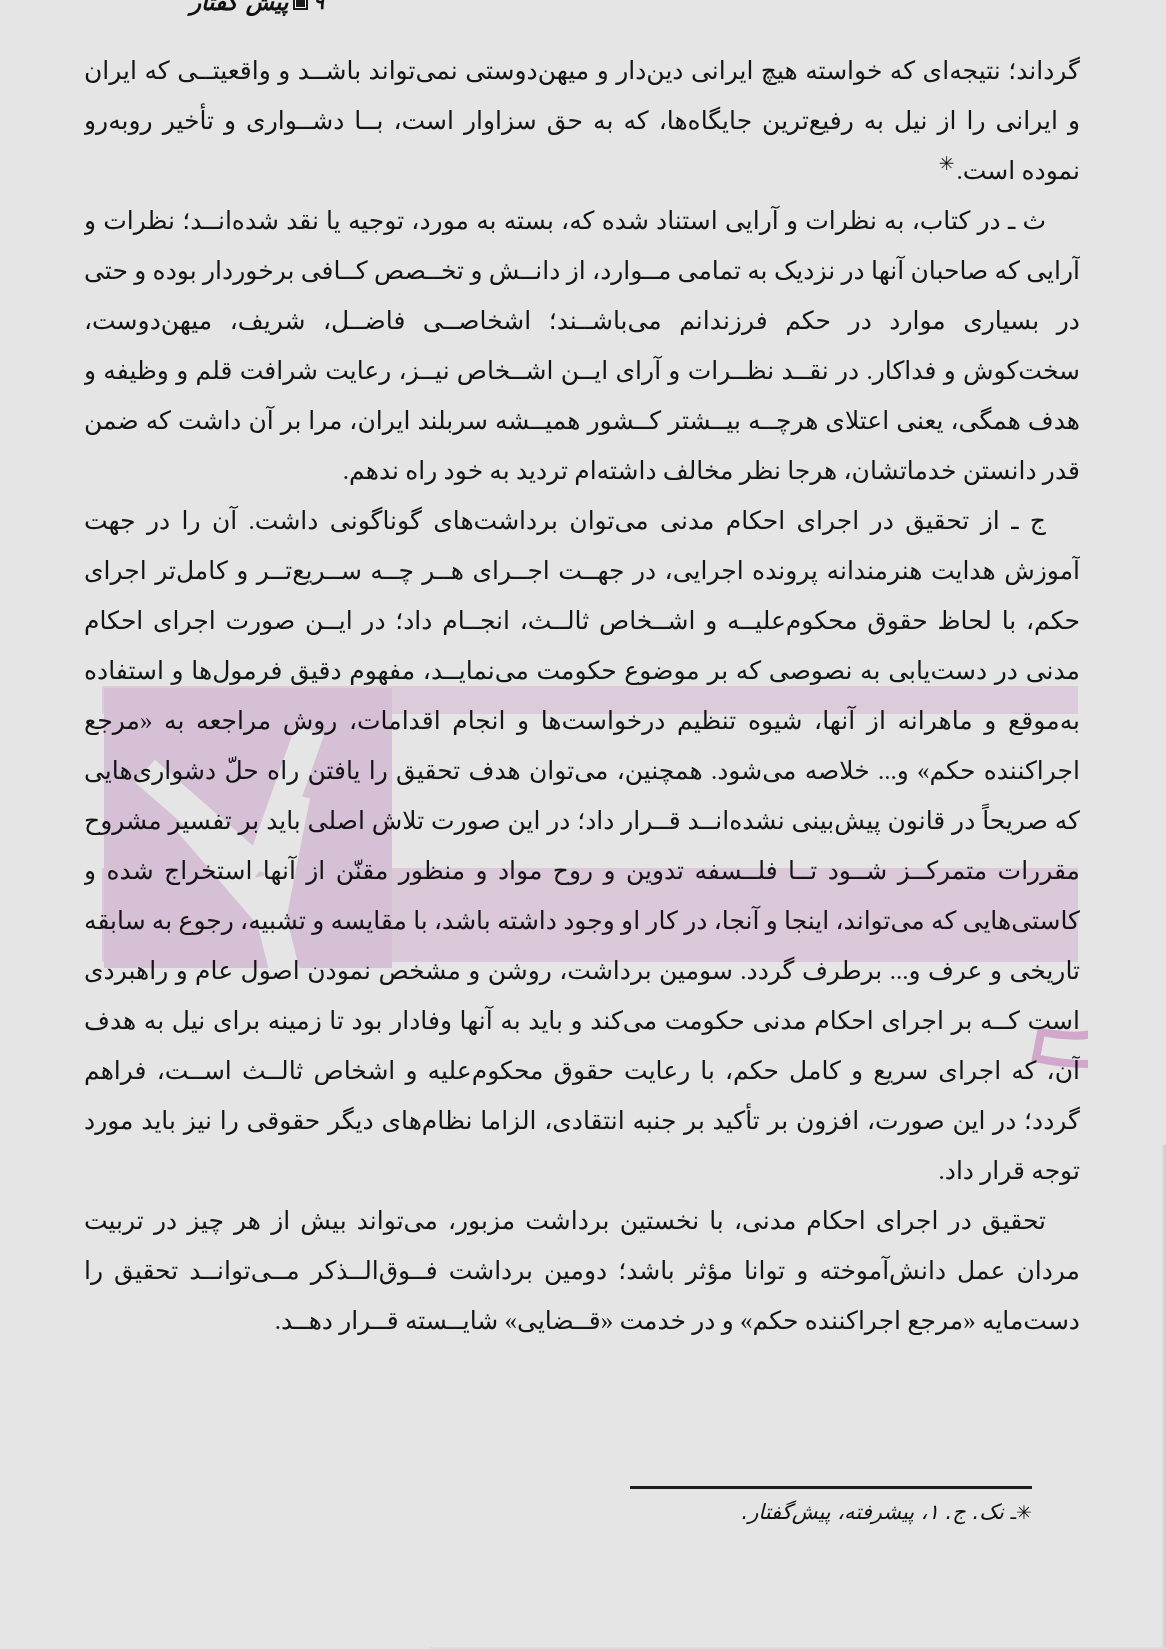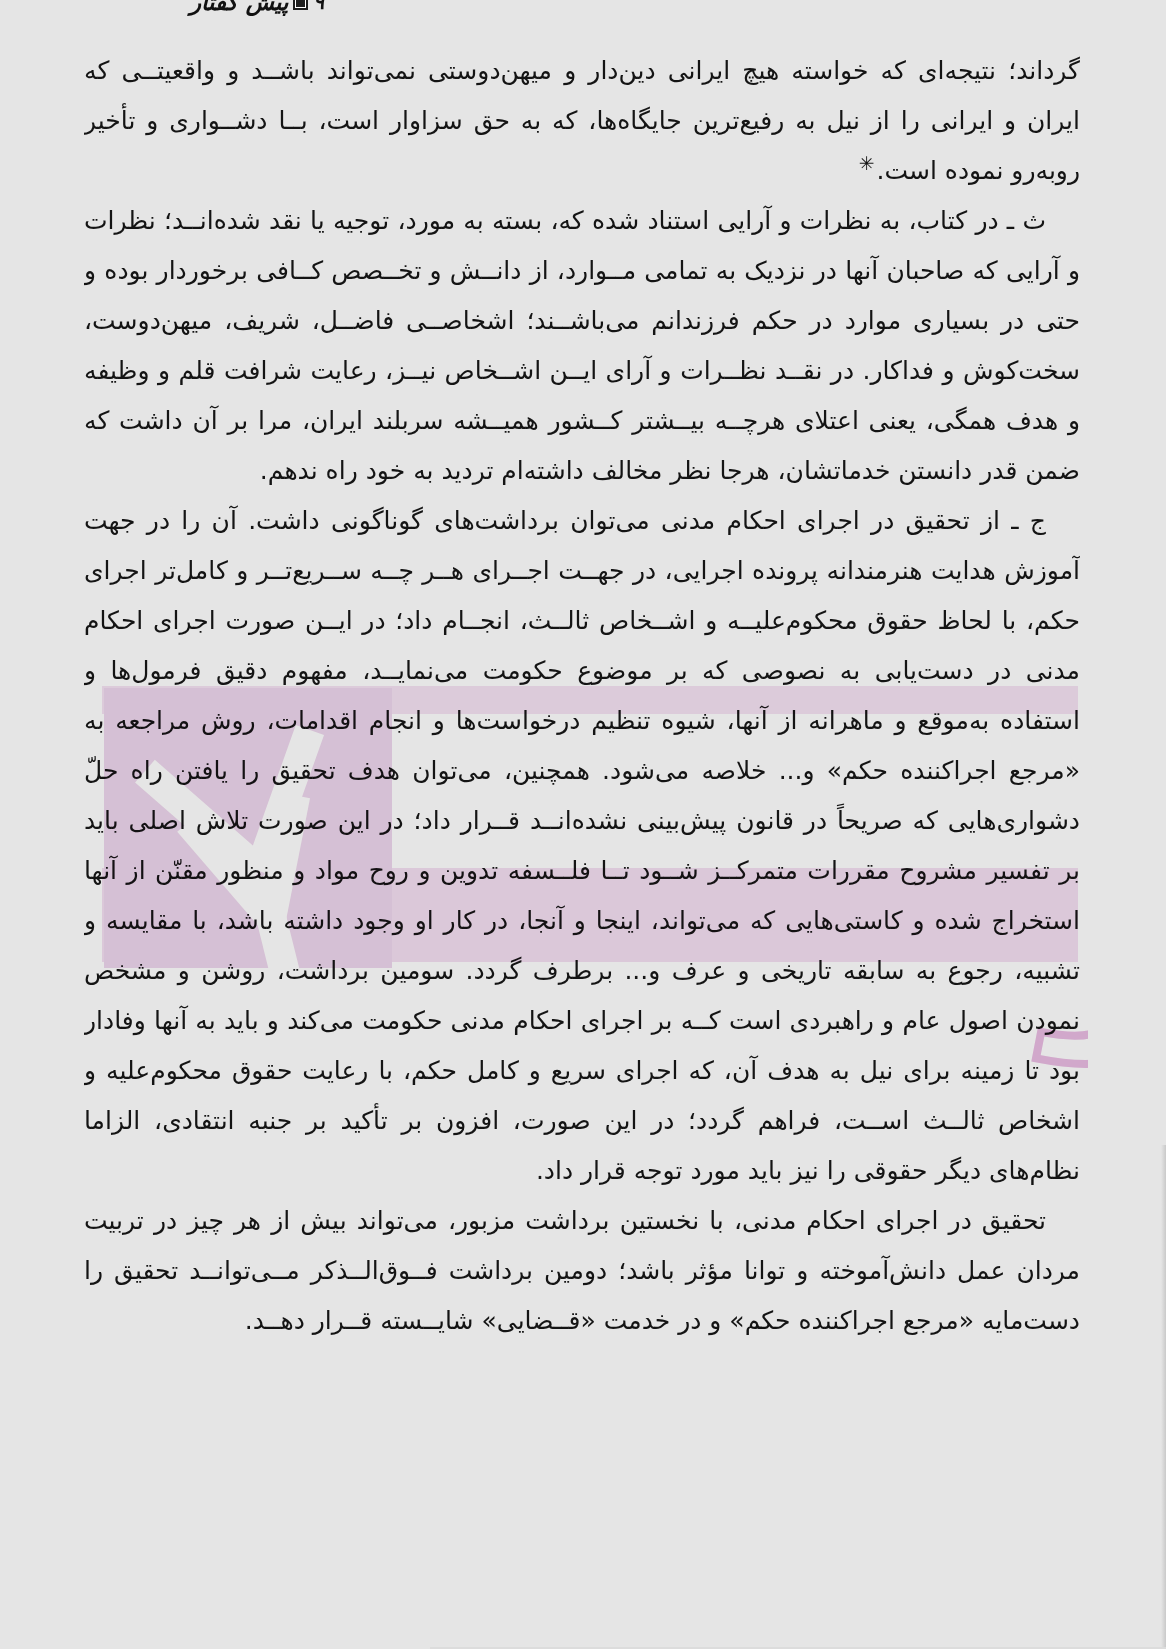--- a/index.html
+++ b/index.html
@@ -29,20 +29,21 @@
   .running-header .pgnum{font-size:20px;}
 
   
   .content{
     position:absolute;top:46px;right:86px;width:996px;height:1430px;
     direction:rtl;
     text-align:justify;
     font-size:25px;line-height:50px;
     overflow:hidden;
     z-index:1;
+    font-family:Liberation Serif, serif;
   }
   .content p{margin:0;padding:0;}
   .content p.indent{text-indent:34px;}
   .fnref{font-size:0.75em;vertical-align:super;line-height:0;padding:0 2px;}
 
   
   .watermark{
     position:absolute;left:88px;top:618px;width:1000px;height:478px;
     mix-blend-mode:multiply;
     pointer-events:none;
@@ -104,17 +105,21 @@
       <path d="M -85 -85 L 2 40"></path>
       <path d="M 85 -85 L 2 40"></path>
       <path d="M -55 -25 L 2 88"></path>
       <path d="M 55 -25 L 2 88"></path>
       <path d="M 2 45 L 2 172"></path>
     </g>
 
     <text x="985" y="318" text-anchor="end" transform="rotate(11 600 260)" font-size="215" font-weight="bold" fill="none" stroke="#e9bbe2" stroke-width="8" style="font-family:'DejaVu Sans',sans-serif;direction:rtl;">دادبازار</text>
   </svg>
 
+  <div class="footnote">
+    <hr class="footnote-rule">
+    <p class="footnote-text"><span class="fn-marker">✳ـ</span><span> نک. ج. ۱، پیشرفته، پیش‌گفتار.</span></p>
+  </div>
 
   <div class="edge-right"></div>
   <div class="edge-bottom"></div>
 
 </div>
 
 </body></html>

